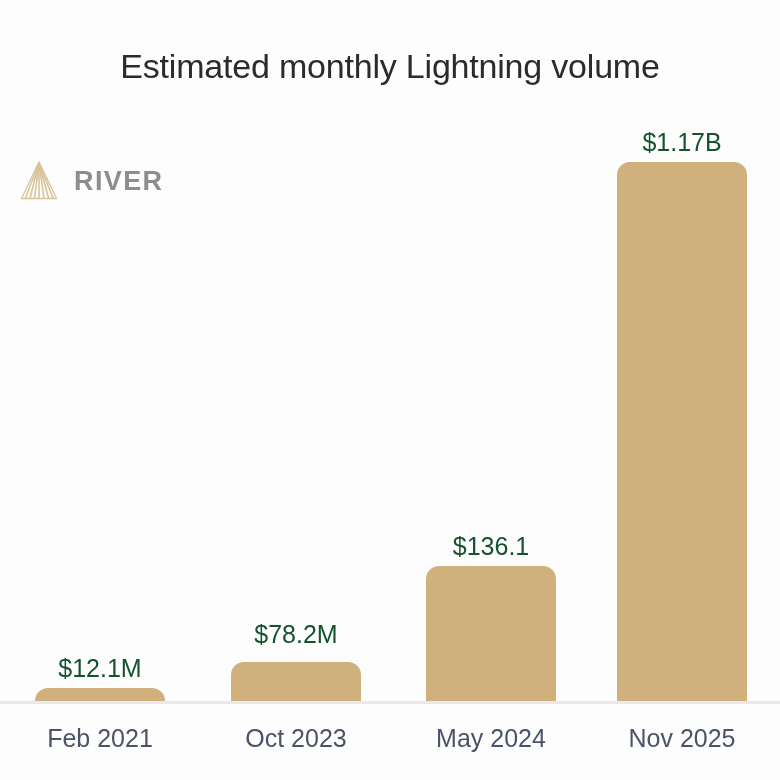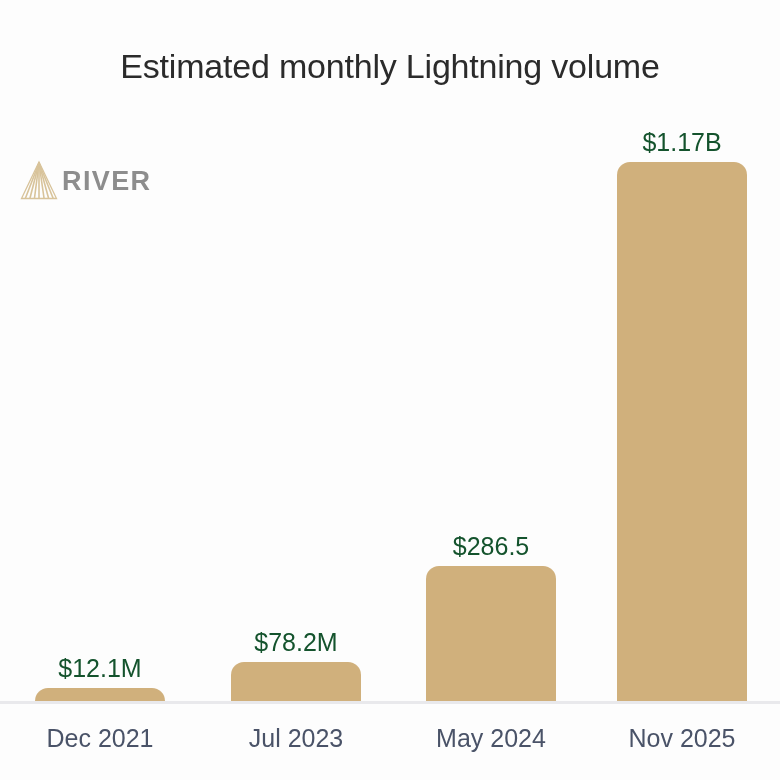--- a/index.html
+++ b/index.html
@@ -35,21 +35,21 @@
     white-space: nowrap;
   }
 
   
   #brand {
     position: absolute;
     top: 158px;
     left: 16px;
     display: flex;
     align-items: center;
-    gap: 0;
+    gap: 12px;
   }
   #brand-mark {
     width: 46px;
     height: 46px;
     display: block;
   }
   #brand-word {
     font-size: 27px;
     font-weight: bold;
     color: #8d8d8d;
@@ -133,33 +133,33 @@
   <div id="plot">
 
     <div id="baseline"></div>
 
     <div class="bar-group" style="left:35px; width:130px;">
       <div class="bar-value" style="bottom:18px;">$12.1M</div>
       <div class="bar" style="height:13px;"></div>
     </div>
 
     <div class="bar-group" style="left:231px; width:130px;">
-      <div class="bar-value" style="bottom:44px;margin-top:24px;">$78.2M</div>
+      <div class="bar-value" style="bottom:52px;margin-top:24px;">$78.2M</div>
       <div class="bar" style="height:39px;"></div>
     </div>
 
     <div class="bar-group" style="left:426px; width:130px;">
-      <div class="bar-value" style="bottom:140px;">$286.5</div>
+      <div class="bar-value" style="bottom:140px;">$136.1</div>
       <div class="bar" style="height:135px;"></div>
     </div>
 
     <div class="bar-group" style="left:617px; width:130px;">
       <div class="bar-value" style="bottom:544px;">$1.17B</div>
       <div class="bar" style="height:539px;"></div>
     </div>
 
-    <div class="tick-label" style="left:35px; width:130px;">Dec 2021</div>
-    <div class="tick-label" style="left:231px; width:130px;">Jul 2023</div>
+    <div class="tick-label" style="left:35px; width:130px;">Feb 2021</div>
+    <div class="tick-label" style="left:231px; width:130px;">Oct 2023</div>
     <div class="tick-label" style="left:426px; width:130px;">May 2024</div>
     <div class="tick-label" style="left:617px; width:130px;text-align:center;">Nov 2025</div>
 
   </div>
 </div>
 
 </body></html>

